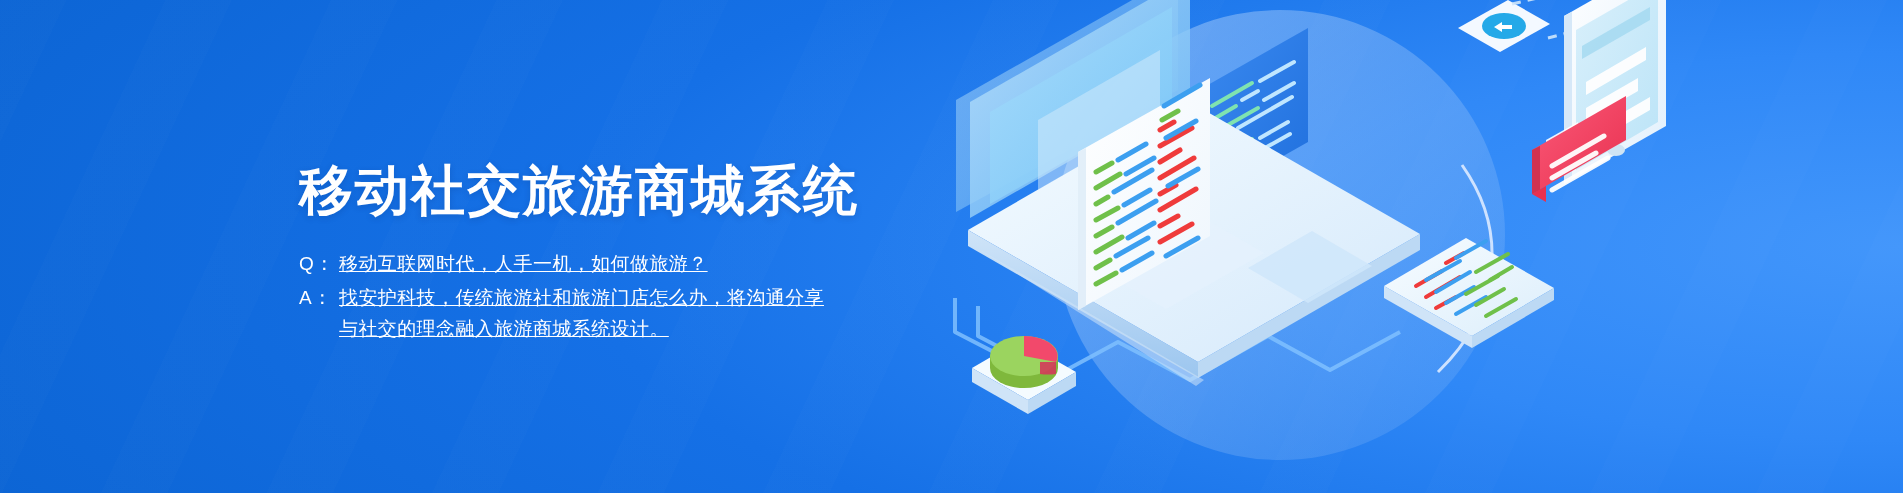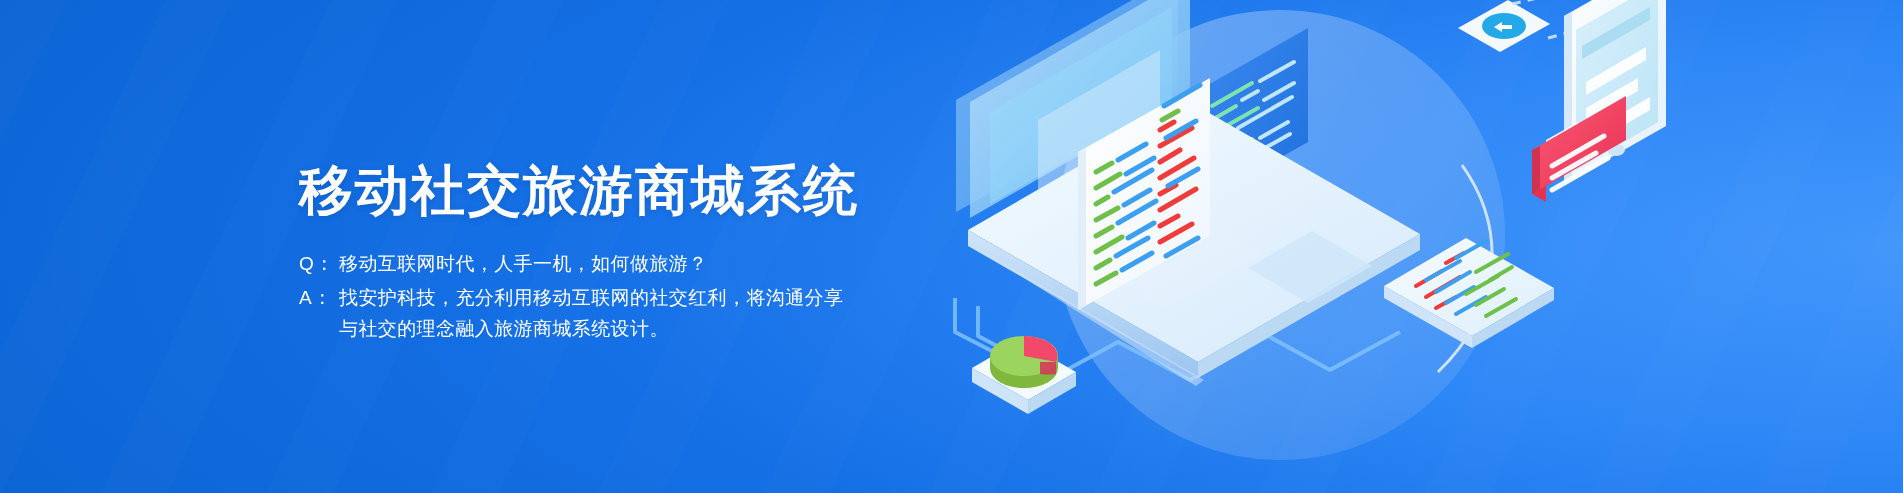--- a/index.html
+++ b/index.html
@@ -54,21 +54,21 @@
     white-space:nowrap;
   }
   .qa-row + .qa-row{ margin-top:1px; }
   .qa-label{
     width:40px;
     flex:0 0 40px;
     font-size:19px;
     letter-spacing:1px;
   }
   .qa-label.blank{ visibility:hidden; }
-  .qa-text{ flex:0 0 auto; }
+  .qa-text{ flex:0 0 auto;text-decoration:underline; }
   .qa-block{ margin-bottom:4px; }
 
   
   .art{
     position:absolute;
     left:860px; top:-20px;
     width:1043px; height:520px;
   }
   .art svg{ display:block; width:100%; height:100%; }
 </style>
@@ -86,21 +86,21 @@
       <div class="qa-block">
         <div class="qa-row">
           <span class="qa-label">Q：</span>
           <span class="qa-text">移动互联网时代，人手一机，如何做旅游？</span>
         </div>
       </div>
 
       <div class="qa-block">
         <div class="qa-row">
           <span class="qa-label">A：</span>
-          <span class="qa-text">找安护科技，充分利用移动互联网的社交红利，将沟通分享</span>
+          <span class="qa-text">找安护科技，传统旅游社和旅游门店怎么办，将沟通分享</span>
         </div>
         <div class="qa-row">
           <span class="qa-label blank">A：</span>
           <span class="qa-text">与社交的理念融入旅游商城系统设计。</span>
         </div>
       </div>
 
     </div>
   </div>
 

